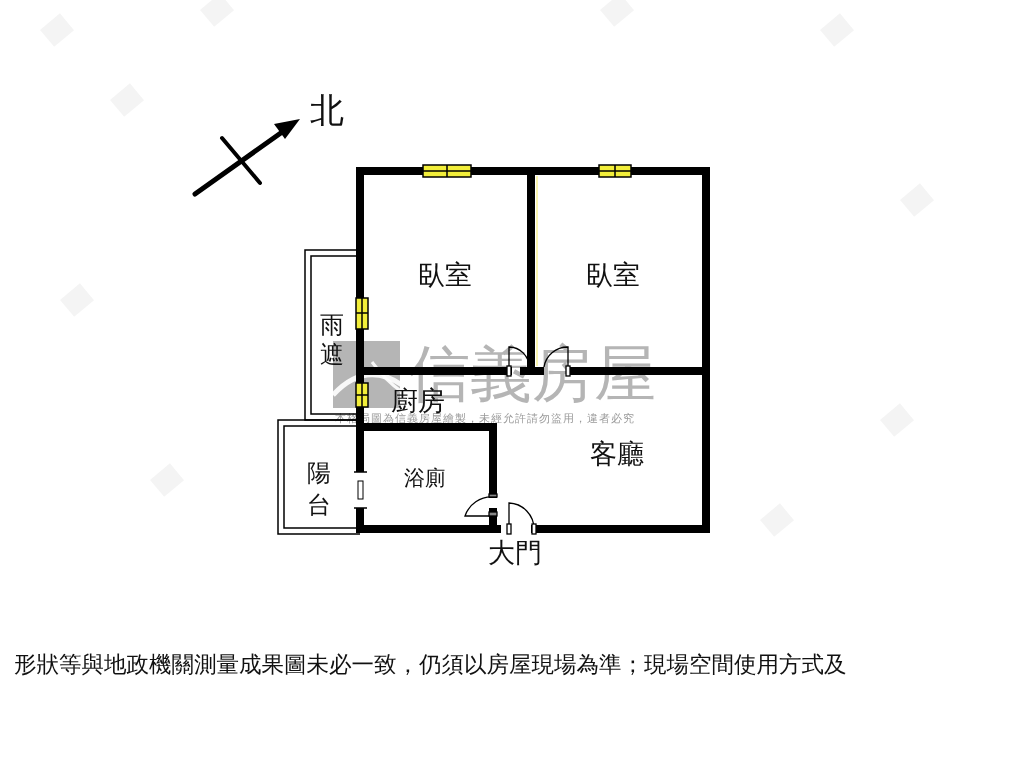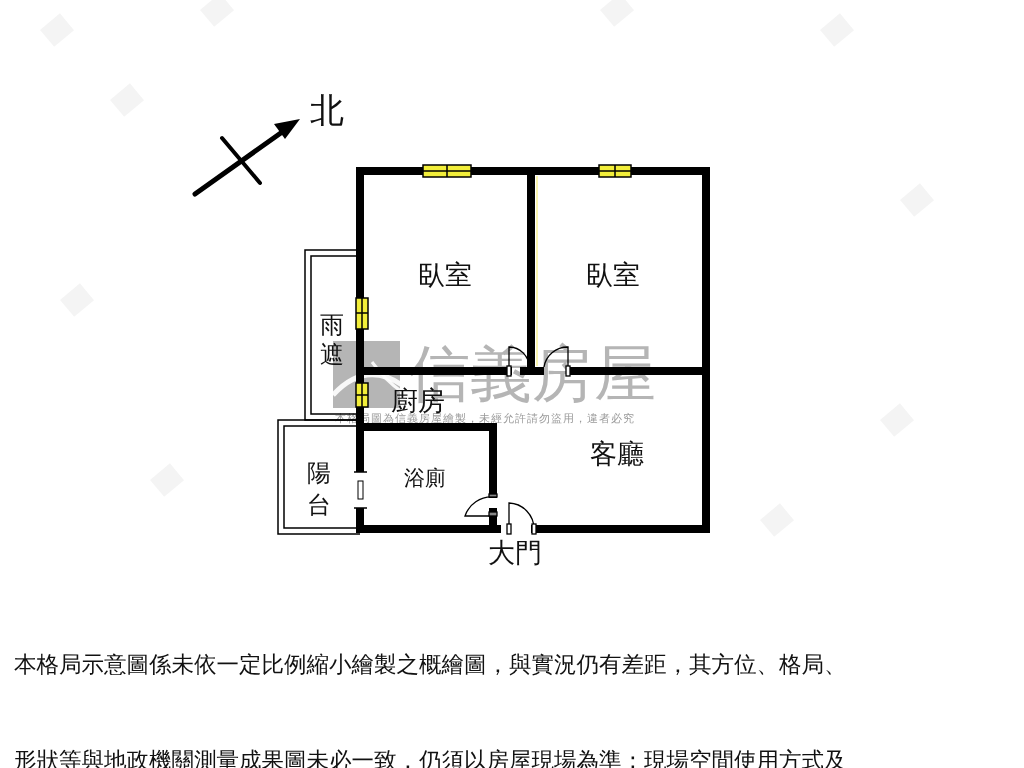--- a/index.html
+++ b/index.html
@@ -174,16 +174,15 @@
   <text class="room-label" x="320" y="363" style="font-size:24px">遮</text>
   <text class="room-label" x="391" y="410">廚房</text>
   <text class="room-label" x="404" y="485" style="font-size:21px">浴廁</text>
   <text class="room-label" x="590" y="463">客廳</text>
   <text class="room-label" x="307" y="481" style="font-size:24px">陽</text>
   <text class="room-label" x="307" y="513" style="font-size:24px">台</text>
   <text class="room-label" x="488" y="562">大門</text>
 </svg>
 
 <div class="caption">
-  <span>本格局示意圖係未依一定比例縮小繪製之概繪圖，與實況仍有差距，其方位、格局、</span>
   <span>形狀等與地政機關測量成果圖未必一致，仍須以房屋現場為準；現場空間使用方式及</span>
   
 </div>
 
 </body></html>

